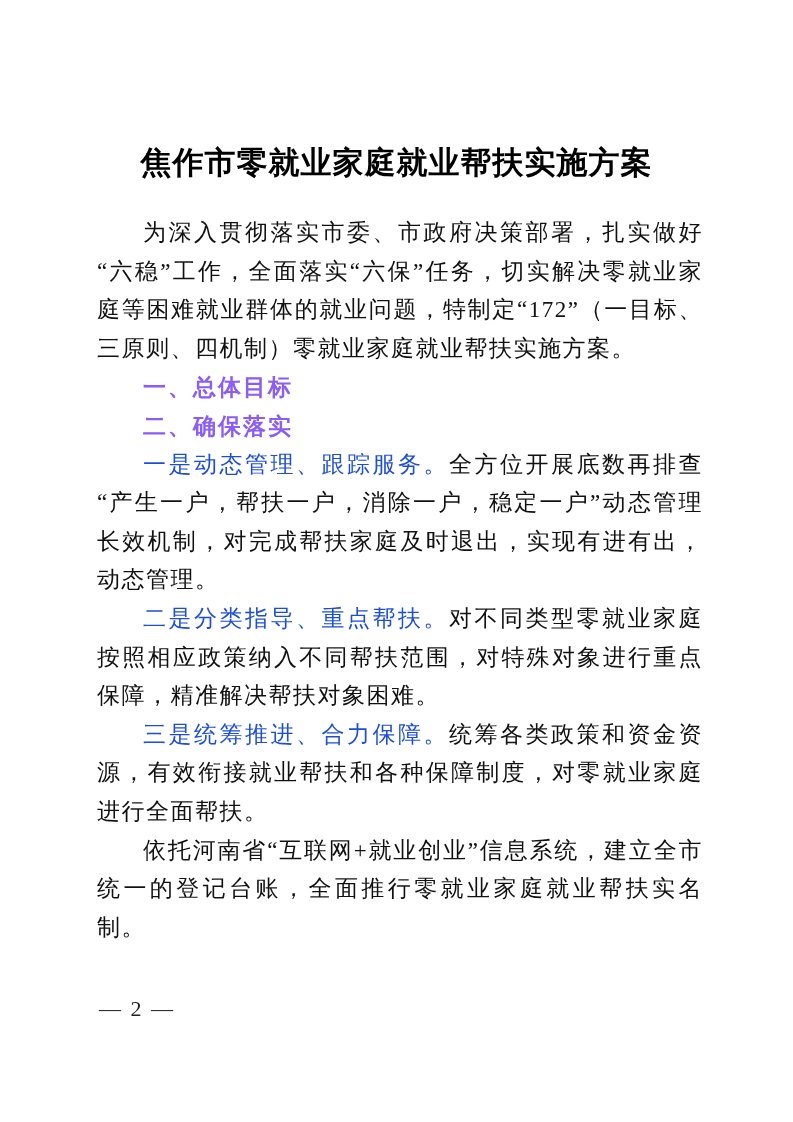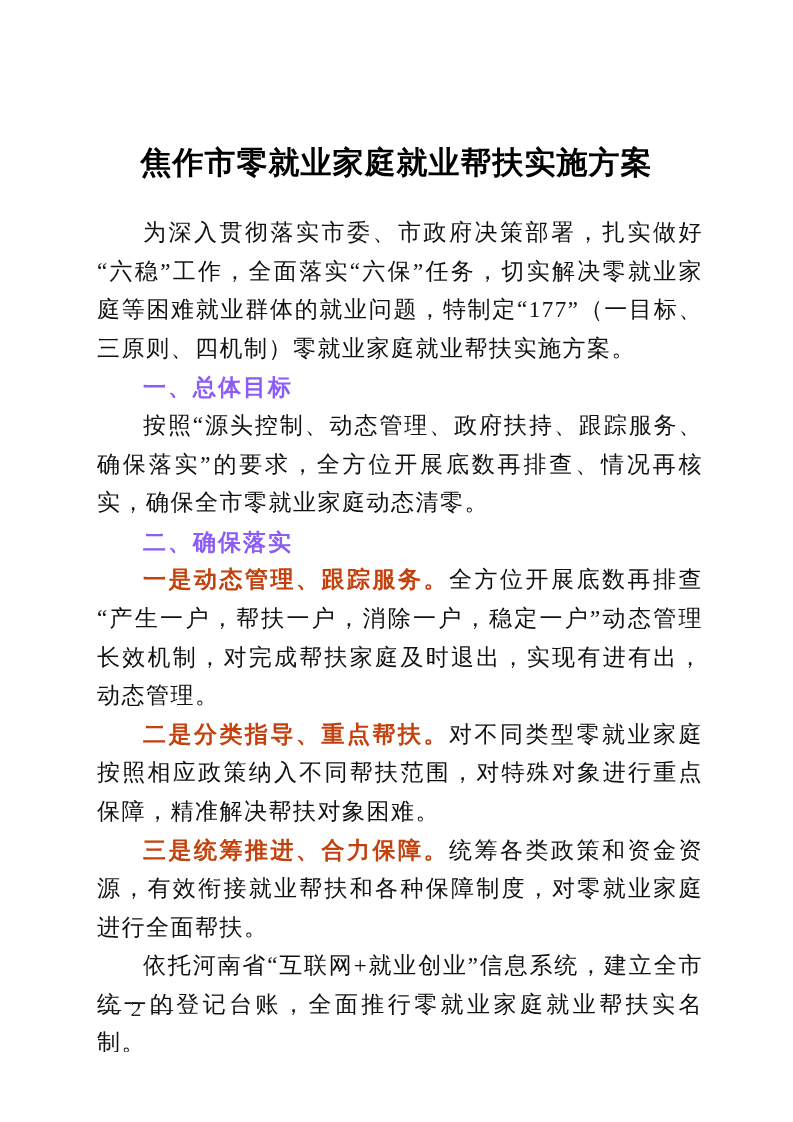--- a/index.html
+++ b/index.html
@@ -44,47 +44,46 @@
     color: #111111;
   }
   .content p.heading {
     font-family: "Liberation Sans", sans-serif;
     font-weight: bold;
     text-align: left;
     letter-spacing: 2px;
     color: #8b5cf6;
   }
   .content .lead {
-    font-weight: bold;
-    color: #c2410c;
+    font-weight: normal;
+    color: #1d4ed8;
   }
   .page-number {
     position: absolute;
     left: 99px;
     top: 996px;
     font-size: 22px;
     letter-spacing: 2px;
     color: #222222;
     font-family: "Liberation Serif", serif;
   }
 </style>
 </head>
 <body>
 
 <div class="page">
 
   <h1 class="doc-title">焦作市零就业家庭就业帮扶实施方案</h1>
 
   <div class="content">
 
-    <p class="body">为深入贯彻落实市委、市政府决策部署，扎实做好“六稳”工作，全面落实“六保”任务，切实解决零就业家庭等困难就业群体的就业问题，特制定“177”（一目标、三原则、四机制）零就业家庭就业帮扶实施方案。</p>
+    <p class="body">为深入贯彻落实市委、市政府决策部署，扎实做好“六稳”工作，全面落实“六保”任务，切实解决零就业家庭等困难就业群体的就业问题，特制定“172”（一目标、三原则、四机制）零就业家庭就业帮扶实施方案。</p>
 
     <p class="heading">一、总体目标</p>
 
-    <p class="body">按照“源头控制、动态管理、政府扶持、跟踪服务、确保落实”的要求，全方位开展底数再排查、情况再核实，确保全市零就业家庭动态清零。</p>
 
     <p class="heading">二、确保落实</p>
 
     <p class="body"><span class="lead">一是动态管理、跟踪服务。</span><span>全方位开展底数再排查“产生一户，帮扶一户，消除一户，稳定一户”动态管理长效机制，对完成帮扶家庭及时退出，实现有进有出，动态管理。</span></p>
 
     <p class="body"><span class="lead">二是分类指导、重点帮扶。</span><span>对不同类型零就业家庭按照相应政策纳入不同帮扶范围，对特殊对象进行重点保障，精准解决帮扶对象困难。</span></p>
 
     <p class="body"><span class="lead">三是统筹推进、合力保障。</span><span>统筹各类政策和资金资源，有效衔接就业帮扶和各种保障制度，对零就业家庭进行全面帮扶。</span></p>
 
 

